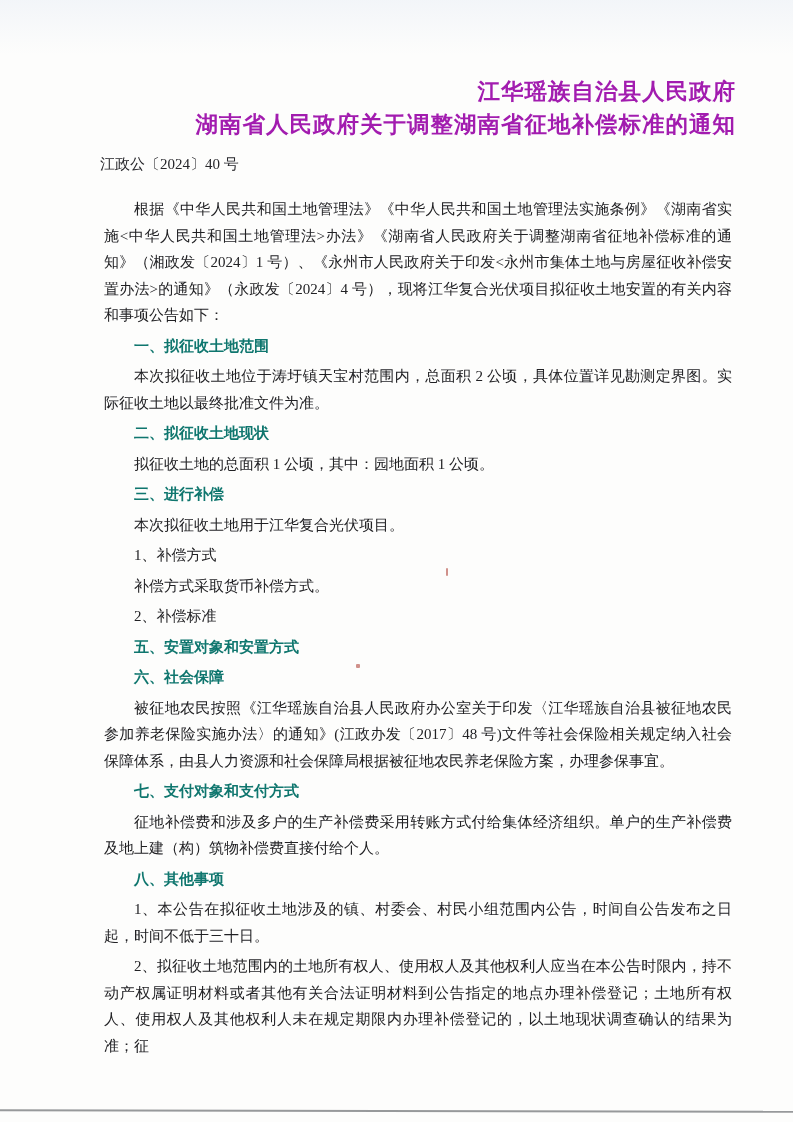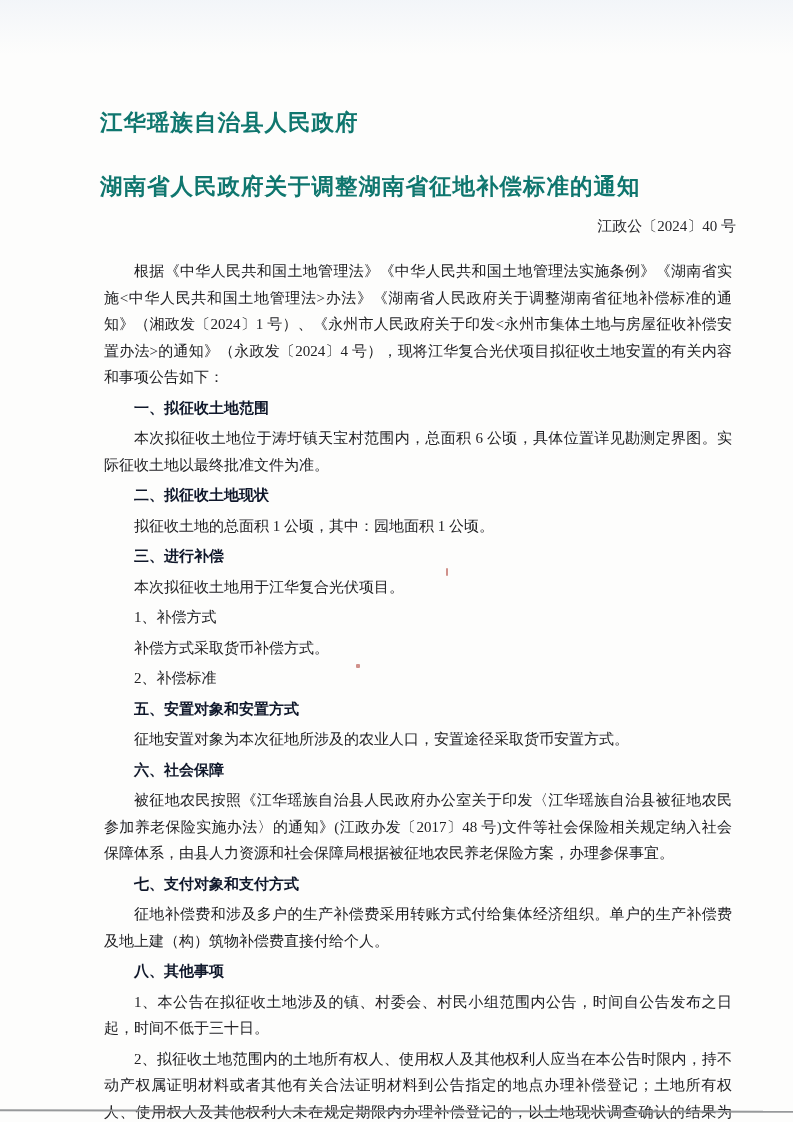--- a/index.html
+++ b/index.html
@@ -25,54 +25,53 @@
     background: linear-gradient(to bottom, rgba(215, 225, 240, 0.28), rgba(215, 225, 240, 0));
     pointer-events: none;
   }
   .content {
     position: absolute;
     left: 100px;
     top: 76px;
     width: 636px;
   }
   .title-line {
-    text-align: left;
+    text-align: right;
     font-weight: bold;
     font-size: 22.5px;
     line-height: 31px;
     letter-spacing: 1px;
-    color: #0f766e;
-    margin-top: 31px;
+    color: #a21caf;
   }
   .title-line.second {
     line-height: 36px;
   }
   .doc-number {
-    text-align: right;
+    text-align: left;
     font-size: 15px;
     line-height: 24px;
     margin-top: 9px;
     color: #26262a;
   }
   .body-text {
     margin-top: 20px;
     font-size: 15px;
     line-height: 26.5px;
     text-align: justify;
     color: #212124;
   }
   .body-text p {
     margin: 4px;
     text-indent: 2em;
   }
   .section-heading {
     font-weight: bold;
     font-family: "Liberation Sans", "DejaVu Sans", sans-serif;
     font-size: 15px;
-    color: #0f172a;
+    color: #0f766e;
   }
   .scan-edge-bottom {
     position: absolute;
     left: -4px;
     right: -4px;
     top: 1110px;
     height: 2px;
     background: #97999b;
     transform: rotate(0.12deg);
   }
@@ -92,34 +91,33 @@
 
   <div class="content">
     <div class="title-line">江华瑶族自治县人民政府</div>
     <div class="title-line second">湖南省人民政府关于调整湖南省征地补偿标准的通知</div>
     <div class="doc-number">江政公〔2024〕40 号</div>
 
     <div class="body-text">
       <p>根据《中华人民共和国土地管理法》《中华人民共和国土地管理法实施条例》《湖南省实施&lt;中华人民共和国土地管理法&gt;办法》《湖南省人民政府关于调整湖南省征地补偿标准的通知》（湘政发〔2024〕1 号）、《永州市人民政府关于印发&lt;永州市集体土地与房屋征收补偿安置办法&gt;的通知》（永政发〔2024〕4 号），现将江华复合光伏项目拟征收土地安置的有关内容和事项公告如下：</p>
 
       <p class="section-heading">一、拟征收土地范围</p>
-      <p>本次拟征收土地位于涛圩镇天宝村范围内，总面积 6 公顷，具体位置详见勘测定界图。实际征收土地以最终批准文件为准。</p>
+      <p>本次拟征收土地位于涛圩镇天宝村范围内，总面积 2 公顷，具体位置详见勘测定界图。实际征收土地以最终批准文件为准。</p>
 
       <p class="section-heading">二、拟征收土地现状</p>
       <p>拟征收土地的总面积 1 公顷，其中：园地面积 1 公顷。</p>
 
       <p class="section-heading">三、进行补偿</p>
       <p>本次拟征收土地用于江华复合光伏项目。</p>
 
       <p>1、补偿方式</p>
       <p>补偿方式采取货币补偿方式。</p>
       <p>2、补偿标准</p>
 
       <p class="section-heading">五、安置对象和安置方式</p>
-      <p>征地安置对象为本次征地所涉及的农业人口，安置途径采取货币安置方式。</p>
 
       <p class="section-heading">六、社会保障</p>
       <p>被征地农民按照《江华瑶族自治县人民政府办公室关于印发〈江华瑶族自治县被征地农民参加养老保险实施办法〉的通知》(江政办发〔2017〕48 号)文件等社会保险相关规定纳入社会保障体系，由县人力资源和社会保障局根据被征地农民养老保险方案，办理参保事宜。</p>
 
       <p class="section-heading">七、支付对象和支付方式</p>
       <p>征地补偿费和涉及多户的生产补偿费采用转账方式付给集体经济组织。单户的生产补偿费及地上建（构）筑物补偿费直接付给个人。</p>
 
       <p class="section-heading">八、其他事项</p>
       <p>1、本公告在拟征收土地涉及的镇、村委会、村民小组范围内公告，时间自公告发布之日起，时间不低于三十日。</p>
       <p>2、拟征收土地范围内的土地所有权人、使用权人及其他权利人应当在本公告时限内，持不动产权属证明材料或者其他有关合法证明材料到公告指定的地点办理补偿登记；土地所有权人、使用权人及其他权利人未在规定期限内办理补偿登记的，以土地现状调查确认的结果为准；征</p>

